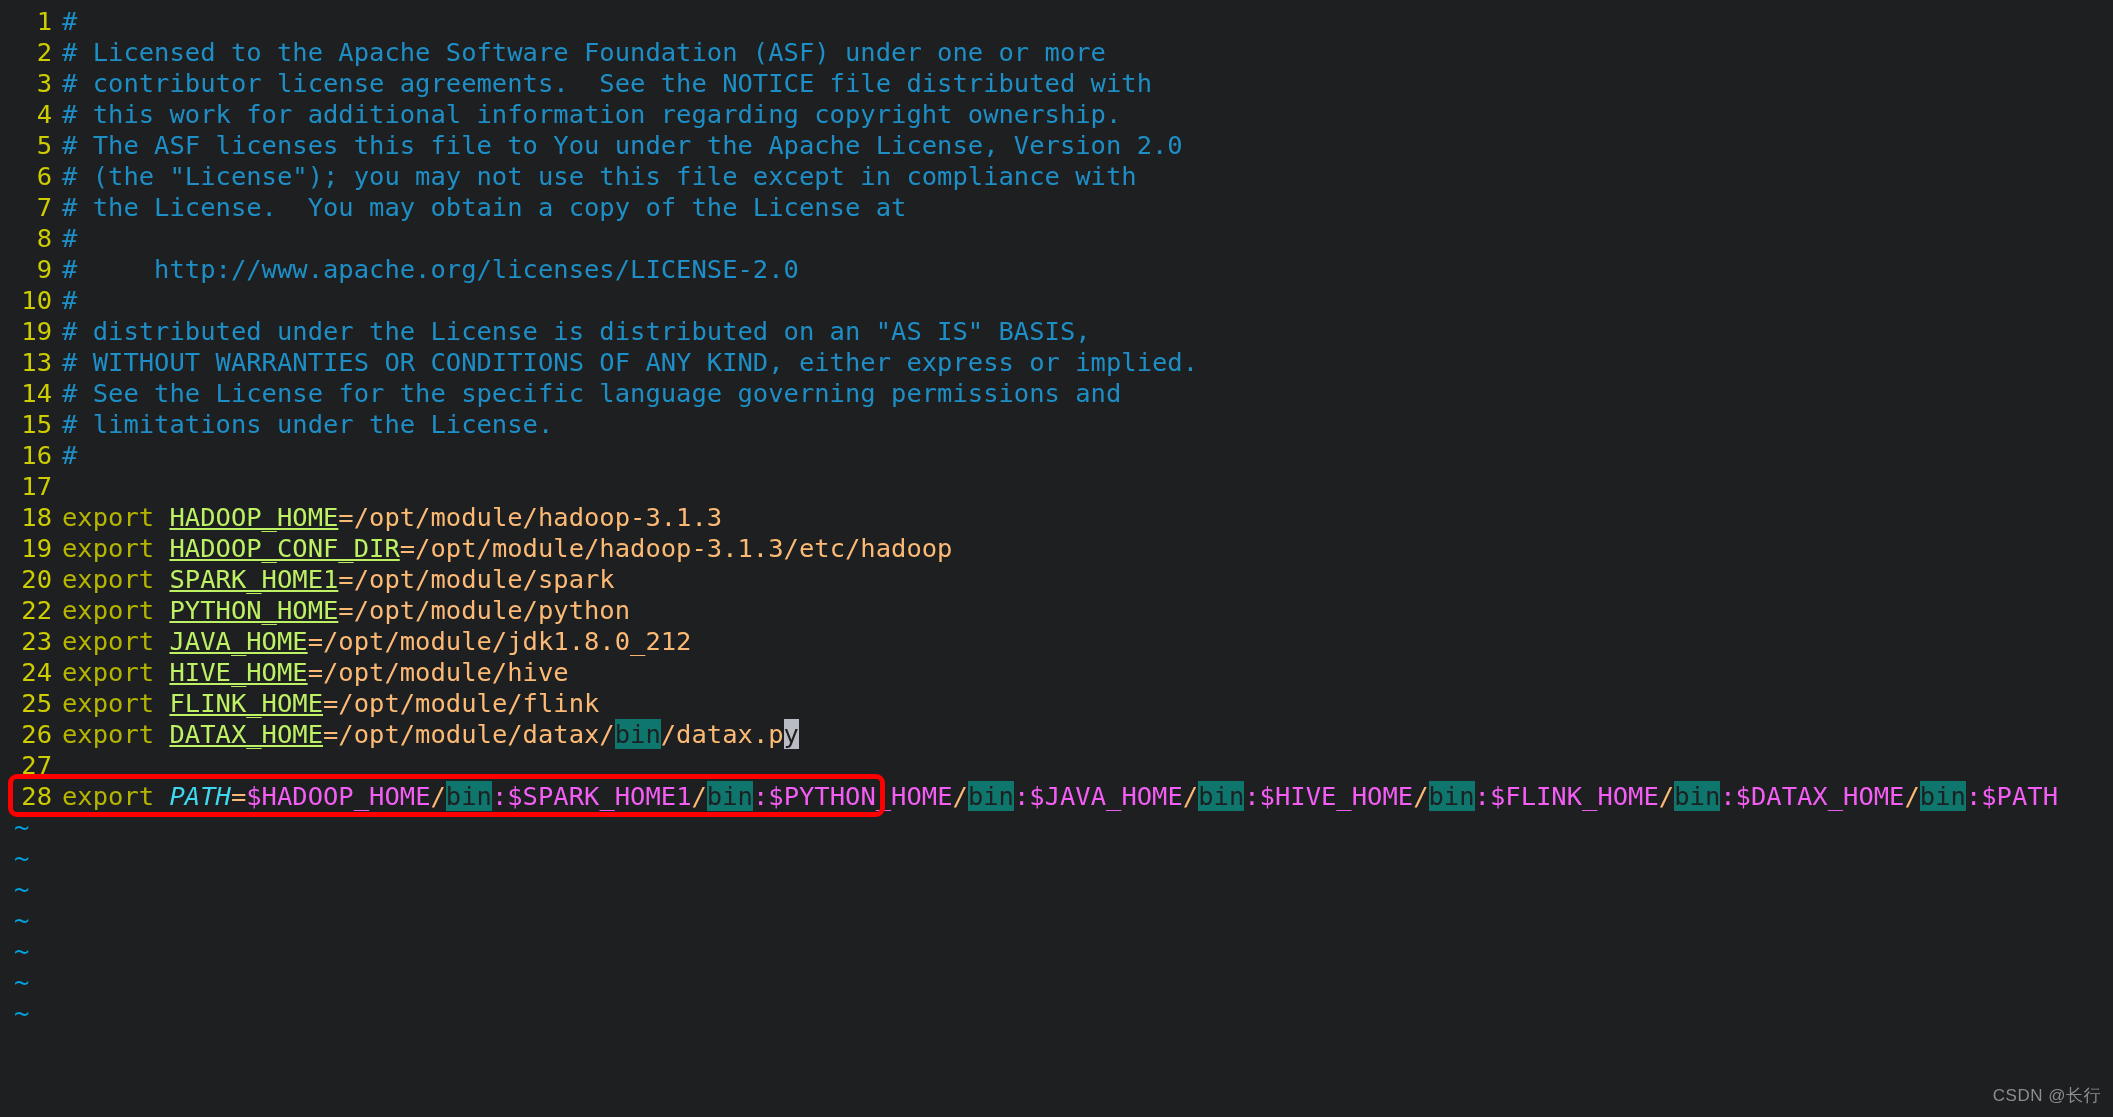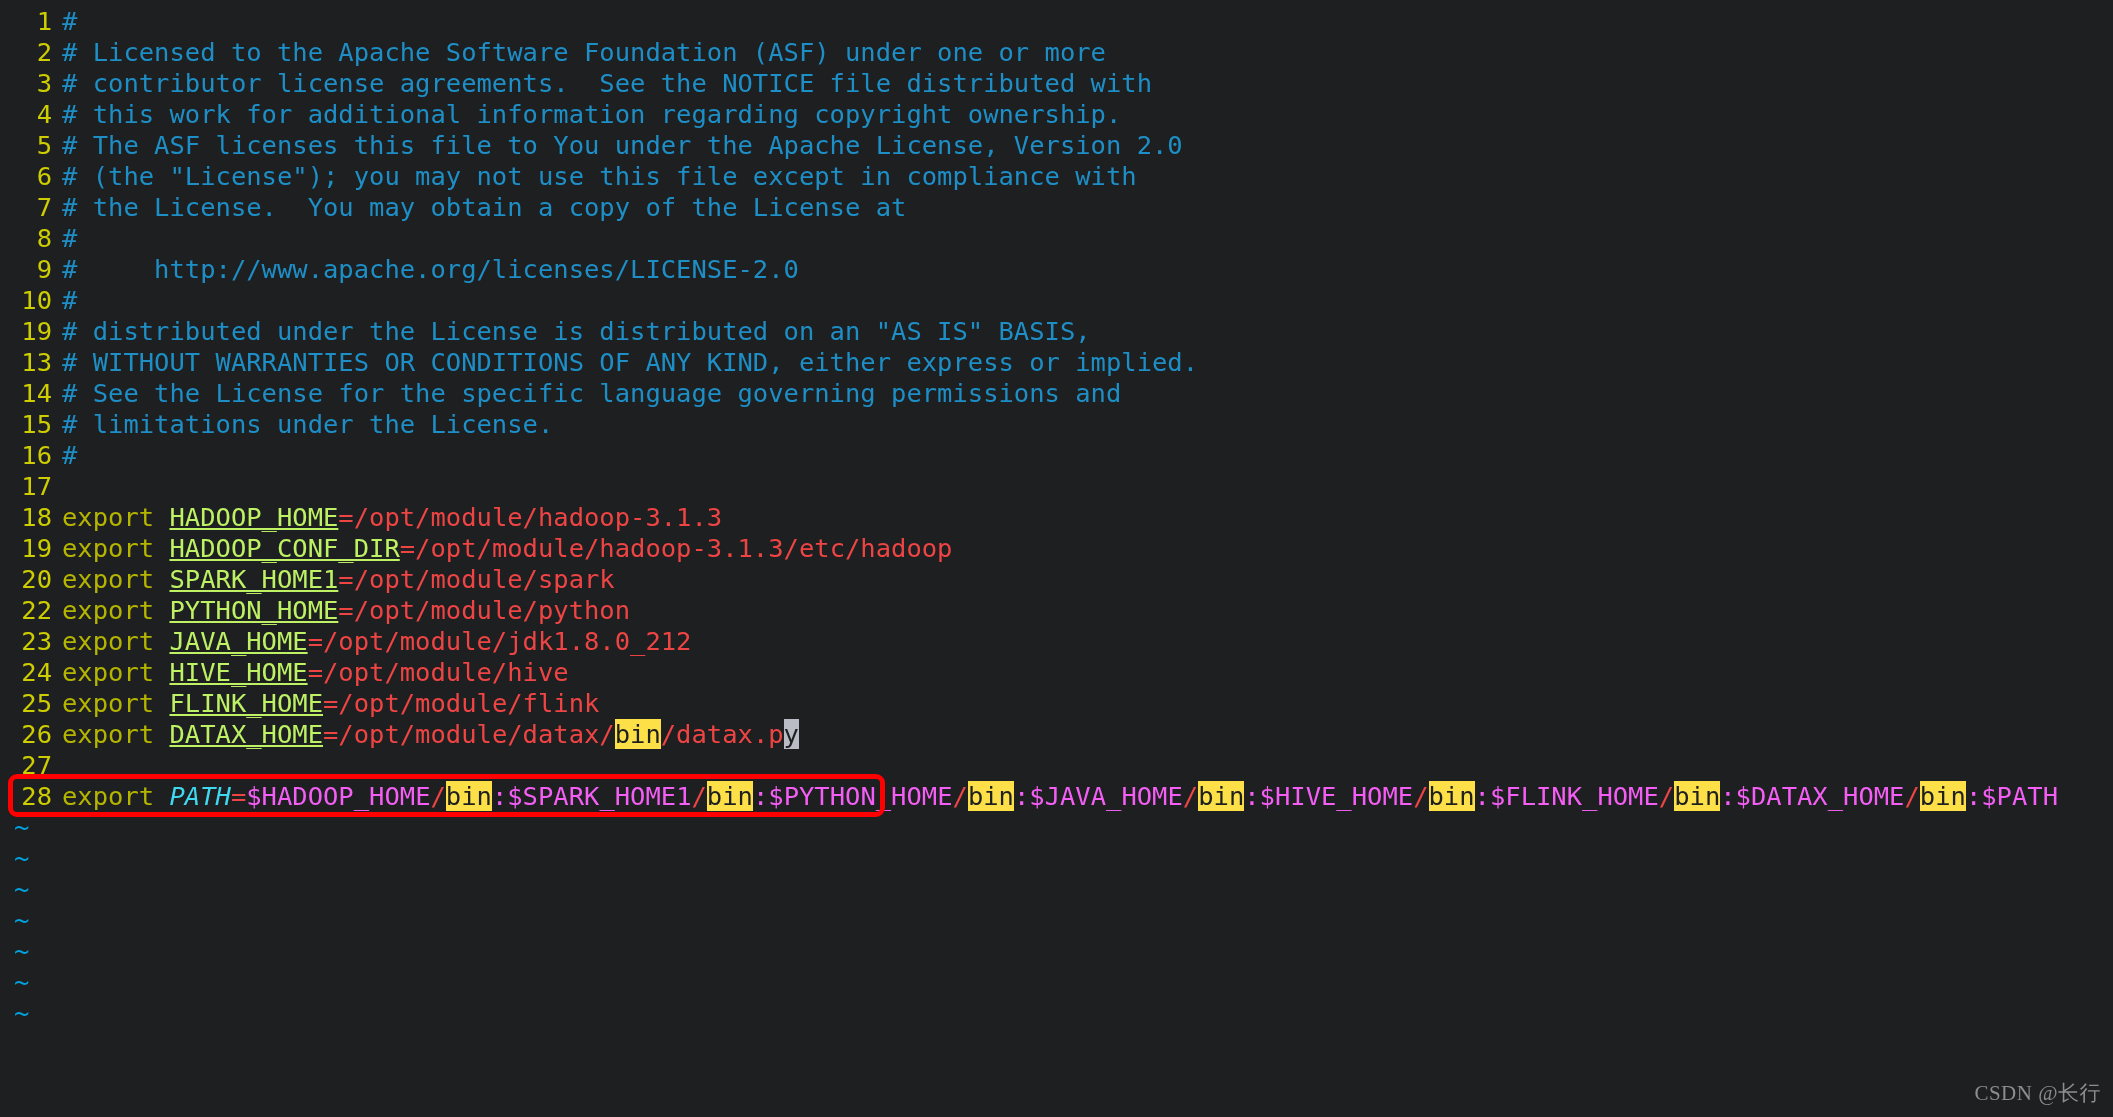--- a/index.html
+++ b/index.html
@@ -55,46 +55,46 @@
     color: #d8d8d8;
     flex: 1;
     white-space: pre-wrap;
     word-break: break-all;
     line-height: 31px;
   }
 
   .tok-comment   { color: #1e8fc6; }
   .tok-keyword   { color: #b5b500; }
   .tok-ident     { color: #bef264; text-decoration: underline; }
-  .tok-text      { color: #ef4444; }
+  .tok-text      { color: #fdba74; }
   .tok-var       { color: #f45ef4; }
   .tok-path-cyan { color: #3fd8f0; font-style: italic; }
-  .tok-hl        { background: #fde047; color: #1d1f21; }
+  .tok-hl        { background: #0f766e; color: #1d1f21; }
   .tok-cursor    { background: #b9bcc4; color: #1d1f21; }
 
   
   #annotation-box {
     position: absolute;
     left: 8px;
     top: 774px;
     width: 877px;
     height: 43px;
     border: 5px solid #fe0000;
     border-radius: 9px;
     box-sizing: border-box;
     pointer-events: none;
   }
 
   #watermark {
     position: absolute;
     right: 12px;
     bottom: 10px;
     color: #8b8d90;
-    font-family: Liberation Serif, serif;
-    font-size: 21px;
+    font-family: Liberation Sans, sans-serif;
+    font-size: 17px;
     letter-spacing: 0.5px;
   }
 
   .tilde-row {
     height: 31px;
     line-height: 31px;
   }
 </style>
 </head>
 <body>

